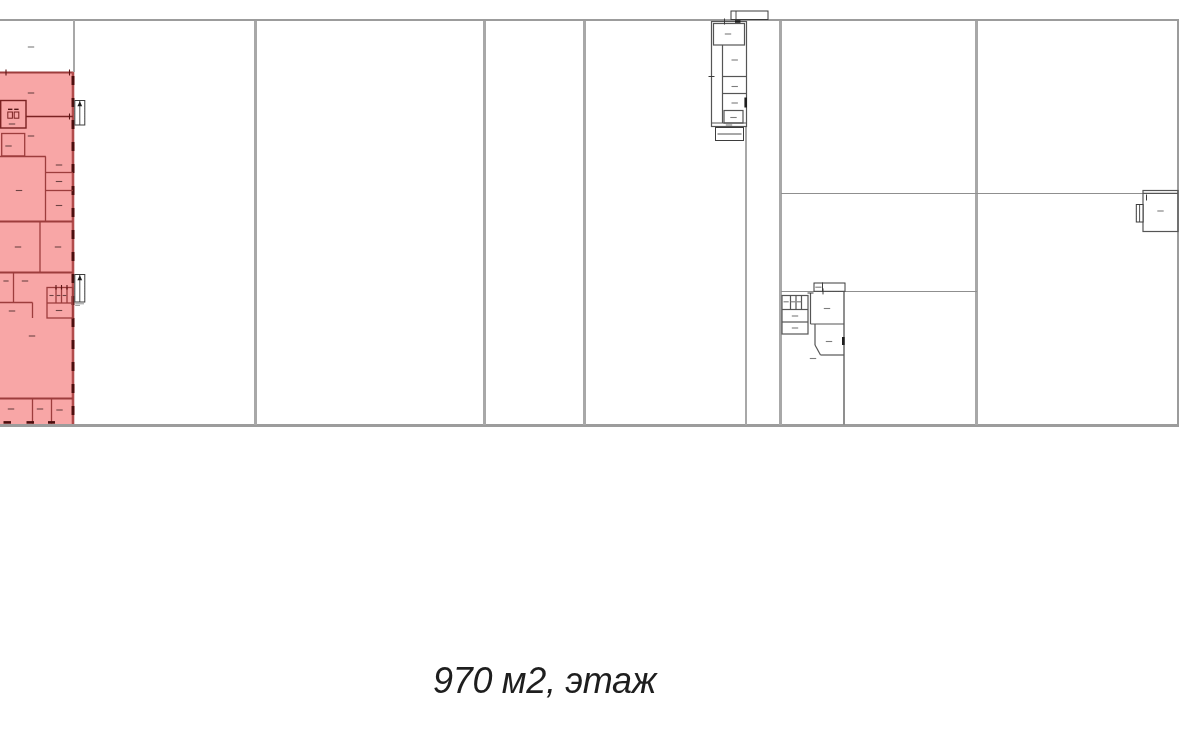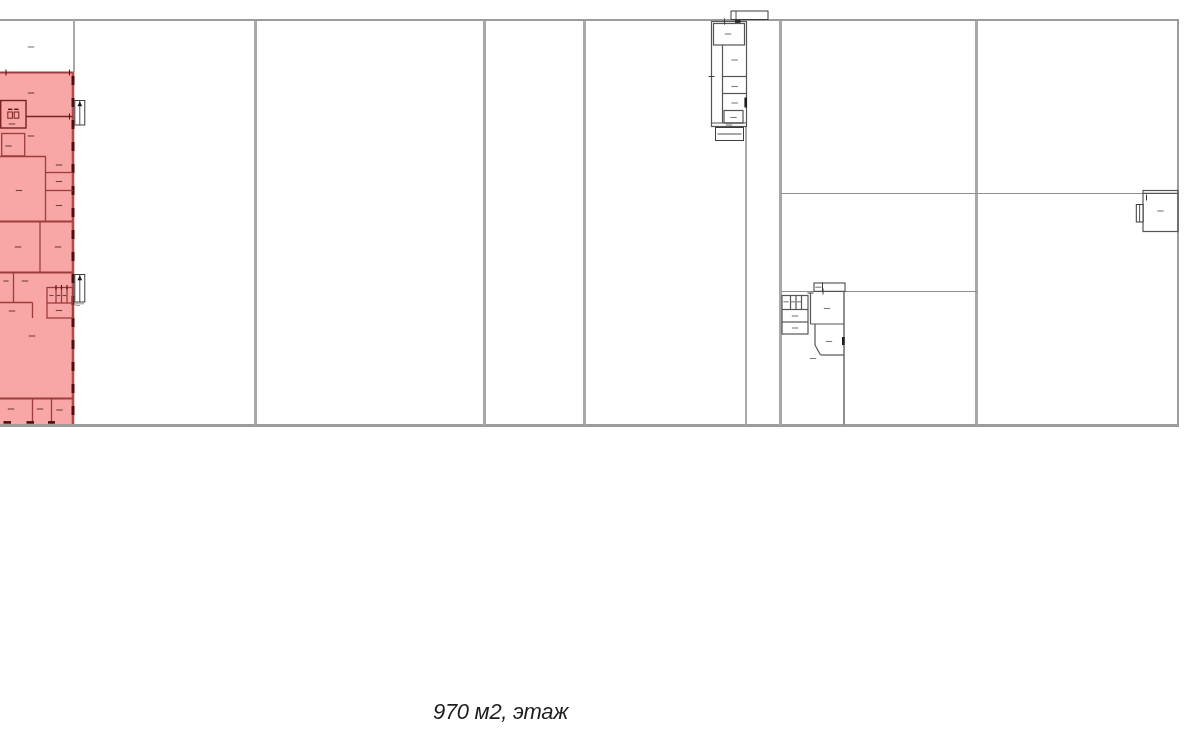--- a/index.html
+++ b/index.html
@@ -27,22 +27,22 @@
   .hwd{stroke:var(--highlight-wall-dark,#7a2222);stroke-width:1.4;fill:none;}
   .hwd1{stroke:var(--highlight-wall-dark,#7a2222);stroke-width:1;fill:none;}
   .hedge{stroke:var(--highlight-edge,#b24c4c);stroke-width:2.6;}
   .hopen{stroke:var(--opening-dark,#4c0e0e);stroke-width:2.8;stroke-dasharray:9 13;}
   .hdm{stroke:var(--opening-dark,#4c0e0e);stroke-width:1.3;}
   .hdm2{stroke:var(--opening-dark,#4c0e0e);stroke-width:2.6;}
   .th {stroke:#5c1515;stroke-width:1.1;}
   .tiny{stroke:#8a8a8a;stroke-width:0.9;}
 
   .caption{
-    position:absolute;left:433px;top:699px;
-    font-style:italic;font-size:22px;letter-spacing:-0.3px;
+    position:absolute;left:433px;top:660px;
+    font-style:italic;font-size:36px;letter-spacing:-0.3px;
     color:var(--caption-color,#1e1e1e);
     white-space:nowrap;
   }
 </style>
 </head>
 <body>
 
 <svg class="plan-svg" width="1200" height="745" viewBox="0 0 1200 745">
   <defs>
     <pattern id="hv" width="2.6" height="9" patternUnits="userSpaceOnUse">

